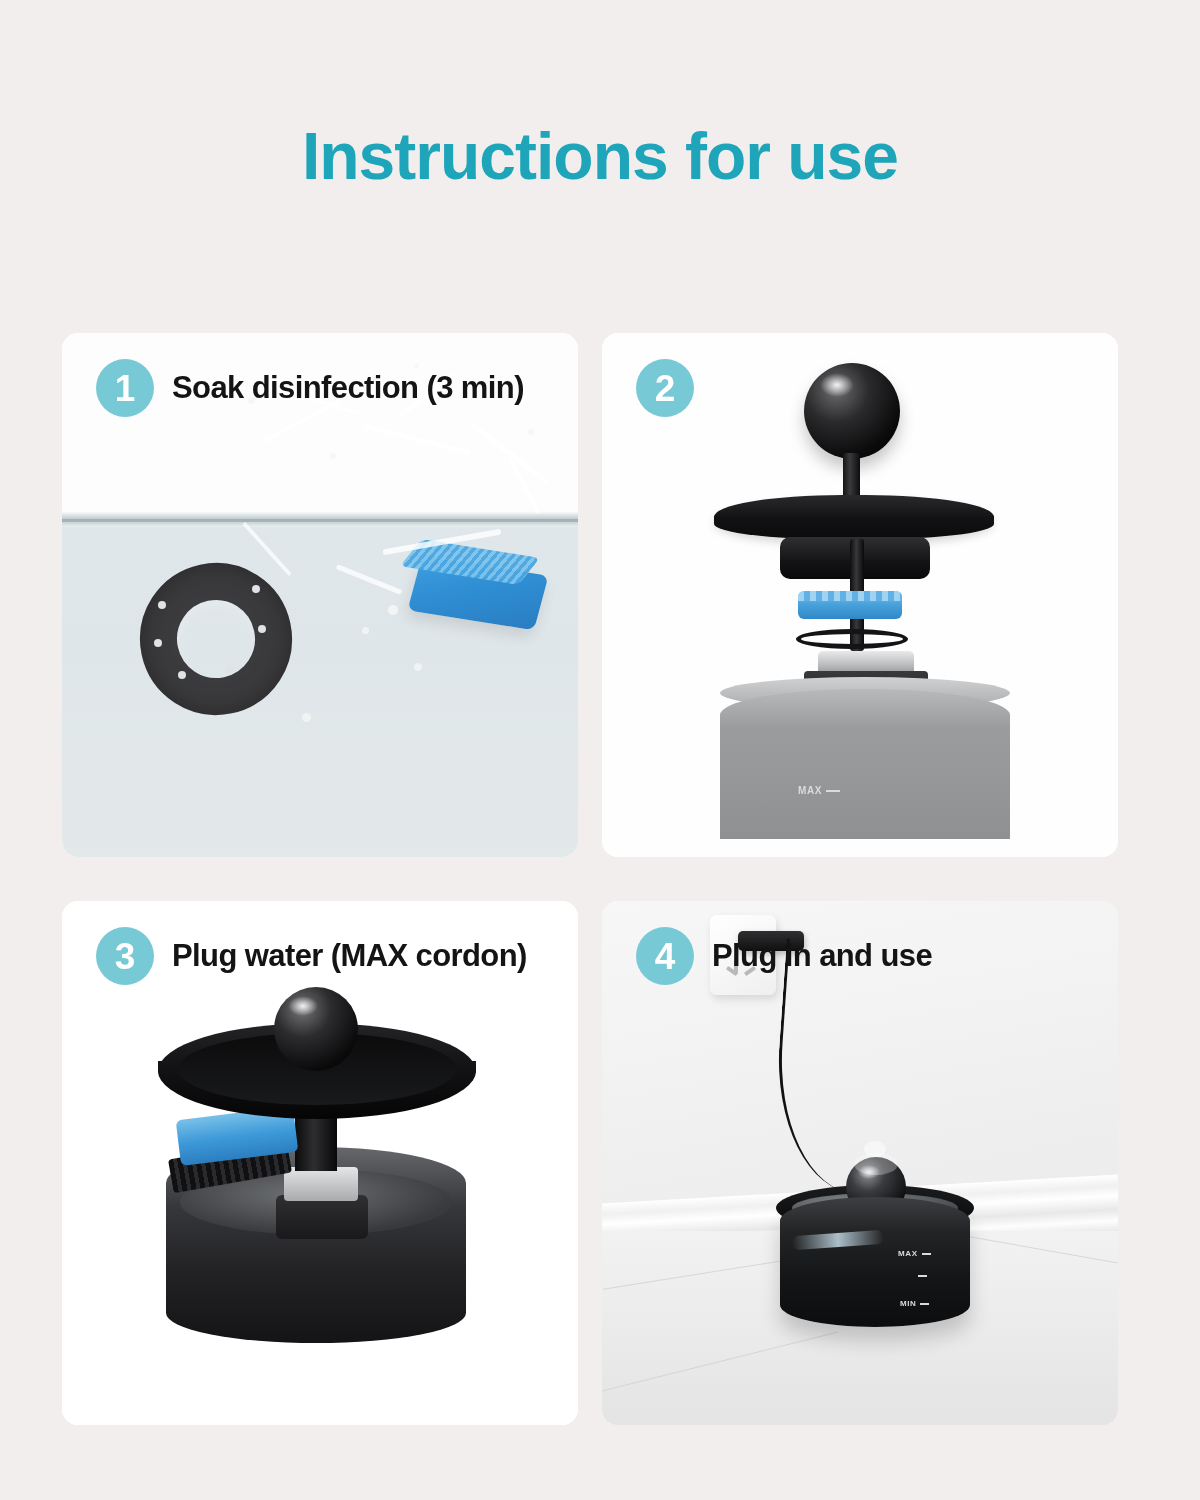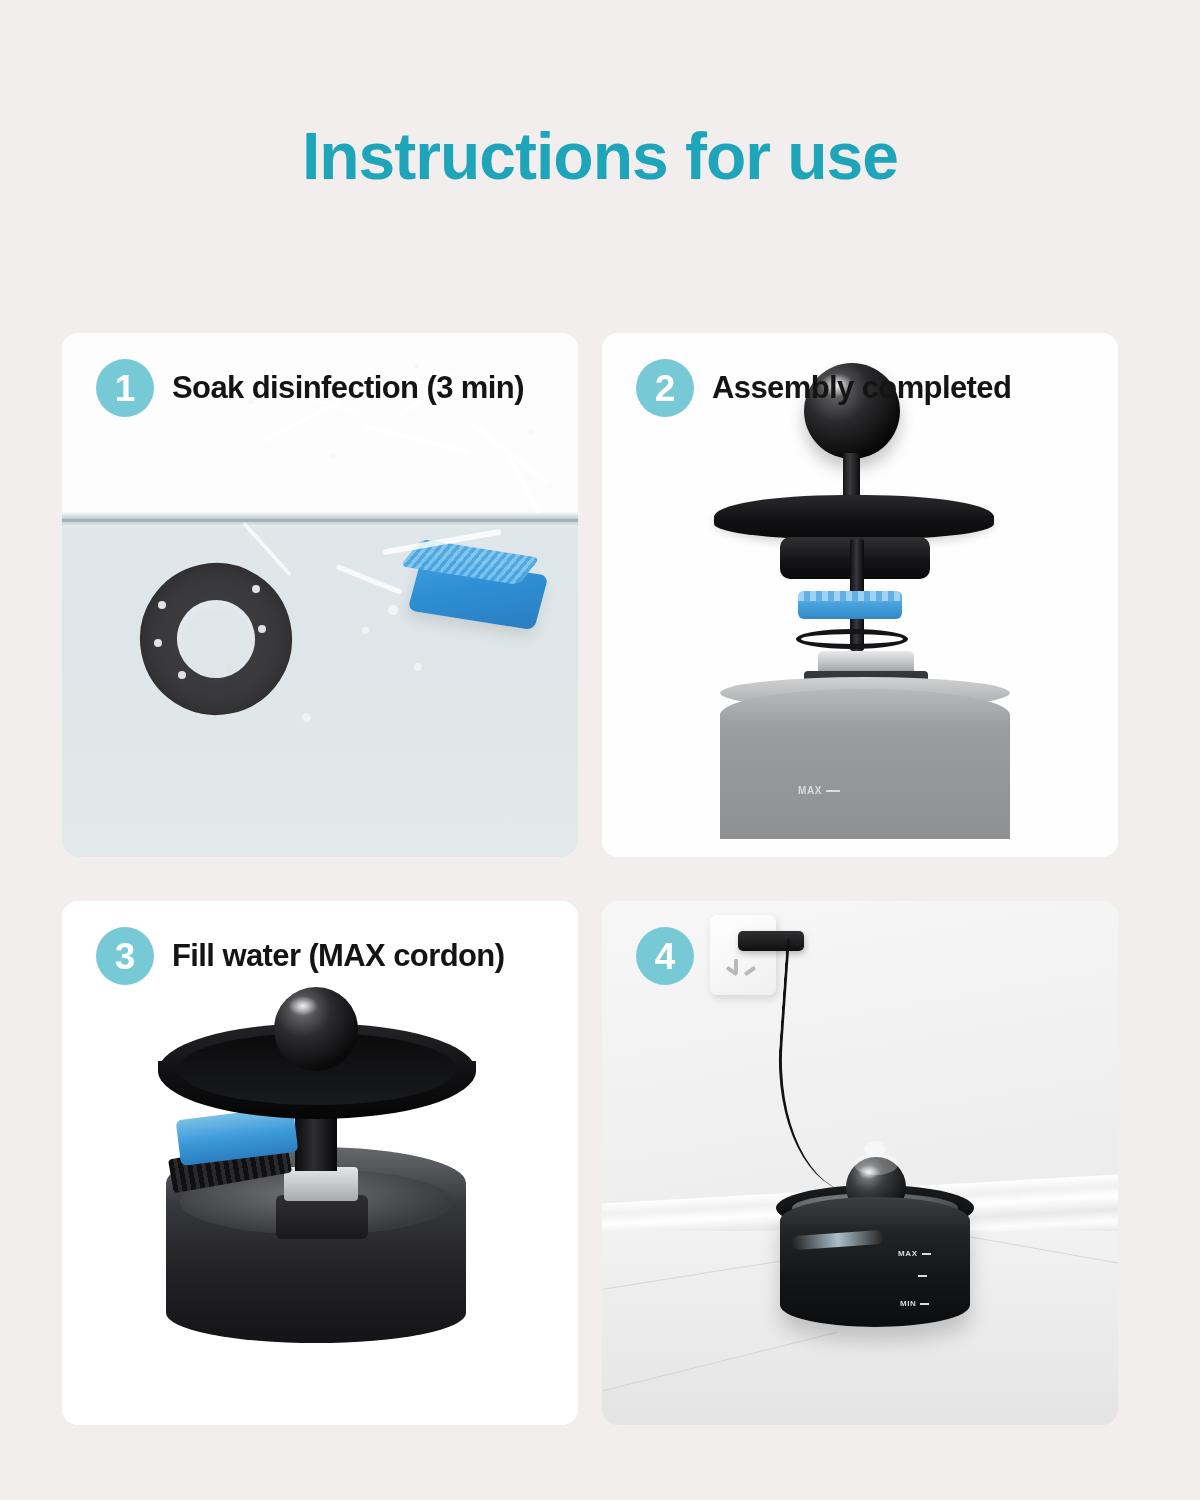--- a/index.html
+++ b/index.html
@@ -375,21 +375,20 @@
       <div class="p2-tank-top"></div>
       <div class="p2-tank"></div>
       <div class="level-label" style="left:196px;top:452px;">
         <span>MAX</span>
         <span class="tick"></span>
       </div>
     </div>
 
     <div class="card-header">
       <div class="step-badge">2</div>
-      <div class="step-title">Assembly completed</div>
     </div>
   </div>
 
   <div class="card">
     <div class="photo">
       <div class="p3-bg"></div>
       <div class="p3-tank"></div>
       <div class="p3-water"></div>
       <div class="p3-foam"></div>
       <div class="p3-pump"></div>
@@ -409,21 +408,21 @@
         <span class="tick"></span>
       </div>
       <div class="level-label" style="left:258px;top:412px;">
         <span>MIN</span>
         <span class="tick"></span>
       </div>
     </div>
 
     <div class="card-header">
       <div class="step-badge">3</div>
-      <div class="step-title">Fill water (MAX cordon)</div>
+      <div class="step-title">Plug water (MAX cordon)</div>
     </div>
   </div>
 
   <div class="card">
     <div class="photo">
       <div class="p4-bg"></div>
       <div class="p4-wall"></div>
       <div class="p4-skirt"></div>
       <div class="p4-floor"></div>
       <div class="p4-floor-line" style="left:0;top:372px;width:200px;transform:rotate(-9deg);"></div>
@@ -454,16 +453,17 @@
         <span class="tick" style="width:9px;"></span>
       </div>
       <div class="level-label" style="left:298px;top:398px;font-size:8px;">
         <span>MIN</span>
         <span class="tick" style="width:9px;"></span>
       </div>
     </div>
 
     <div class="card-header">
       <div class="step-badge">4</div>
+      <div class="step-title">Plug in and use</div>
     </div>
   </div>
 
 </div>
 
 </body></html>

